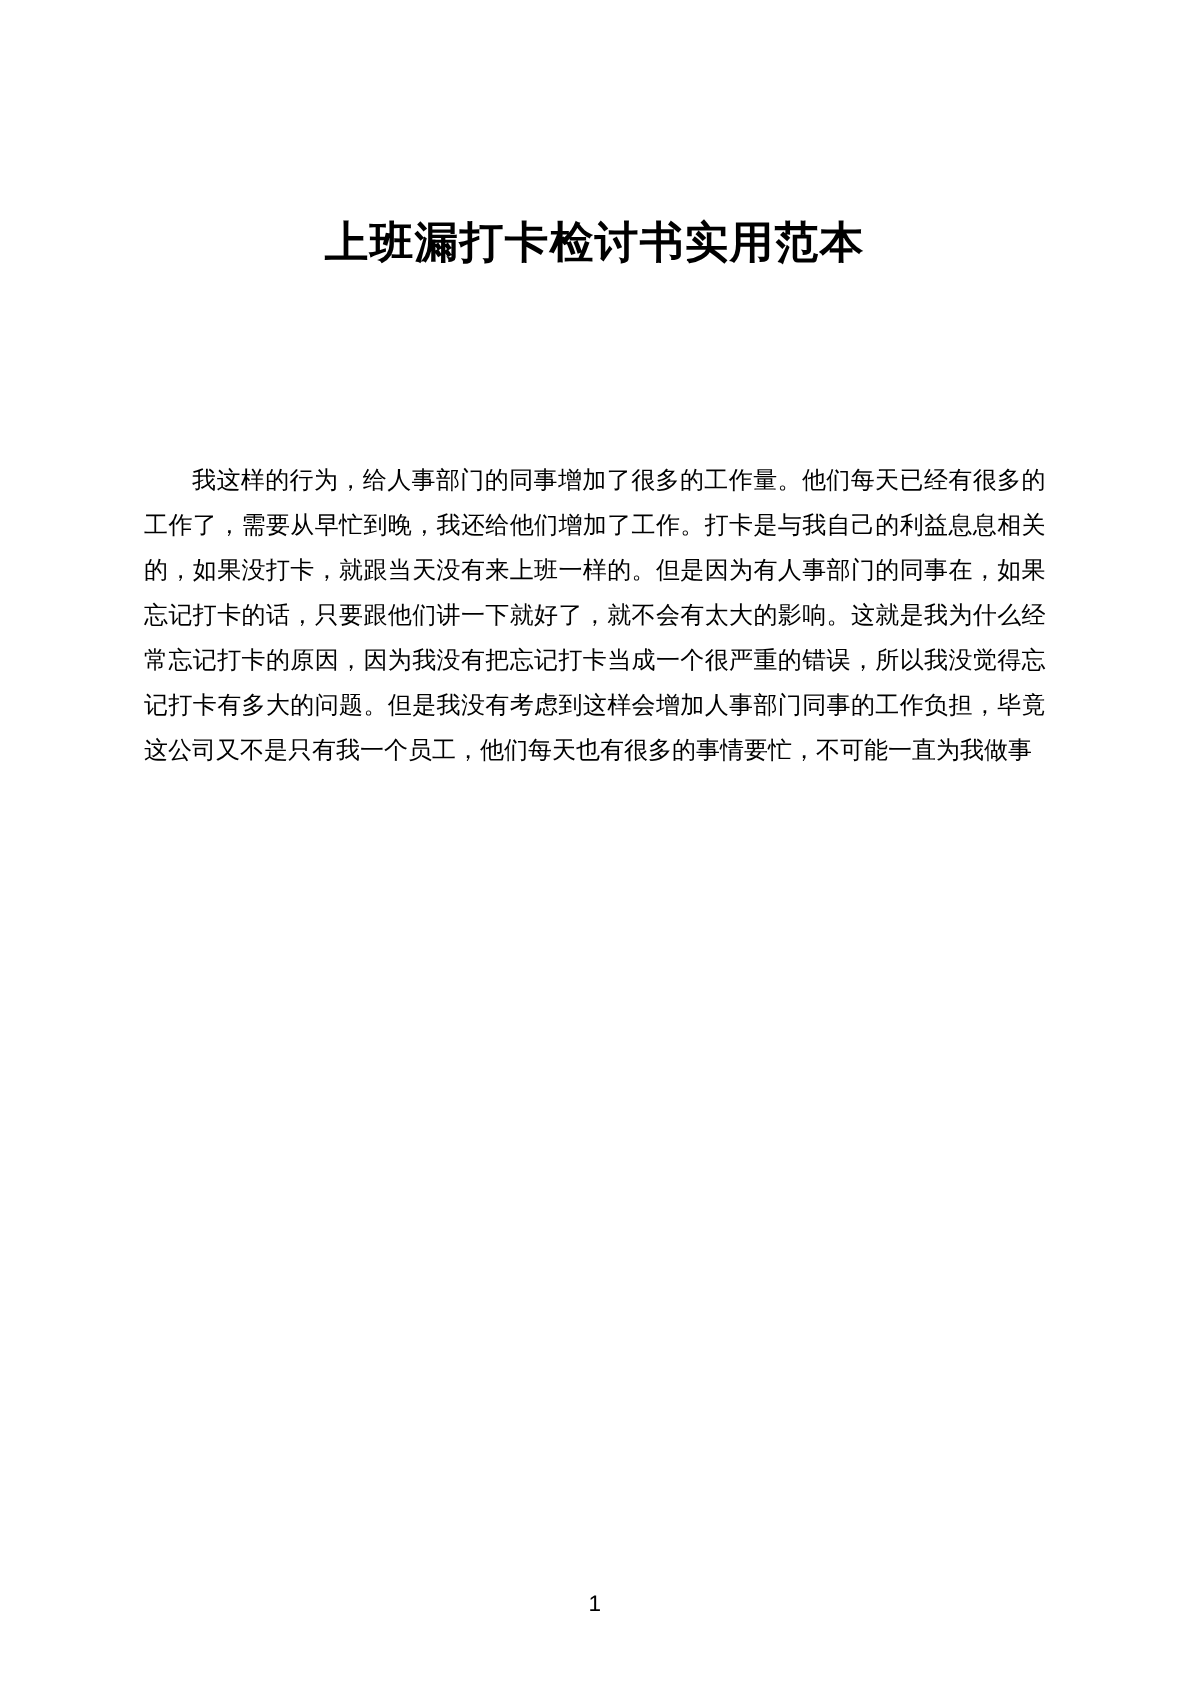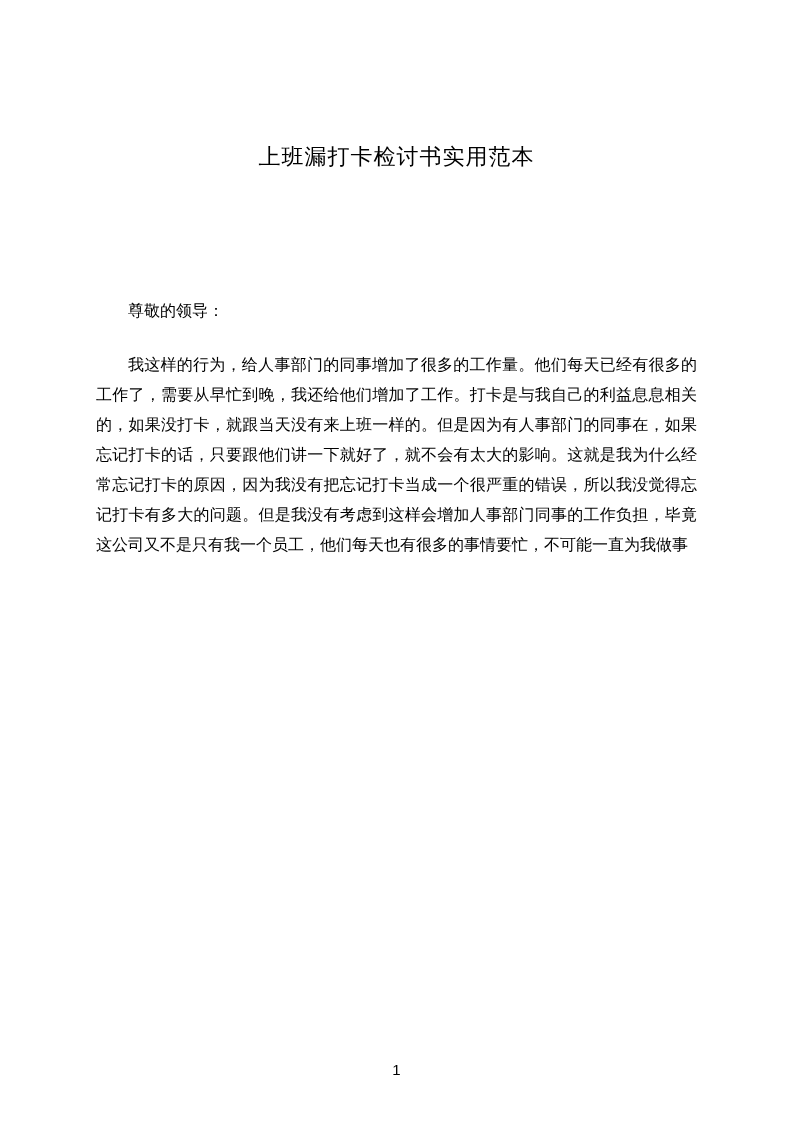--- a/index.html
+++ b/index.html
@@ -13,22 +13,22 @@
     margin: 0 auto;
     background: #ffffff;
     position: relative;
     box-sizing: border-box;
     padding: 142px 96px 0 96px;
     font-family: "Liberation Sans", "DejaVu Sans", sans-serif;
     color: #000000;
     overflow: hidden;
   }
   .title {
-    font-size: 22px;
-    font-weight: 400;
+    font-size: 29px;
+    font-weight: 700;
     text-align: center;
     margin: 0 0 124px 0;
     letter-spacing: 1px;
   }
   .para {
     font-size: 16px;
     line-height: 30px;
     margin: 0 0 24px 0;
     text-indent: 2em;
     text-align: justify;
@@ -42,21 +42,20 @@
     font-size: 15px;
   }
 </style>
 </head>
 <body>
 
 <div class="doc">
   <h1 class="title">上班漏打卡检讨书实用范本</h1>
 
   <div>
-    <p class="para">尊敬的领导：</p>
 
 
 
     <p class="para">我这样的行为，给人事部门的同事增加了很多的工作量。他们每天已经有很多的工作了，需要从早忙到晚，我还给他们增加了工作。打卡是与我自己的利益息息相关的，如果没打卡，就跟当天没有来上班一样的。但是因为有人事部门的同事在，如果忘记打卡的话，只要跟他们讲一下就好了，就不会有太大的影响。这就是我为什么经常忘记打卡的原因，因为我没有把忘记打卡当成一个很严重的错误，所以我没觉得忘记打卡有多大的问题。但是我没有考虑到这样会增加人事部门同事的工作负担，毕竟这公司又不是只有我一个员工，他们每天也有很多的事情要忙，不可能一直为我做事</p>
 
 
   </div>
 
   <div class="page-number">1</div>
 </div>

